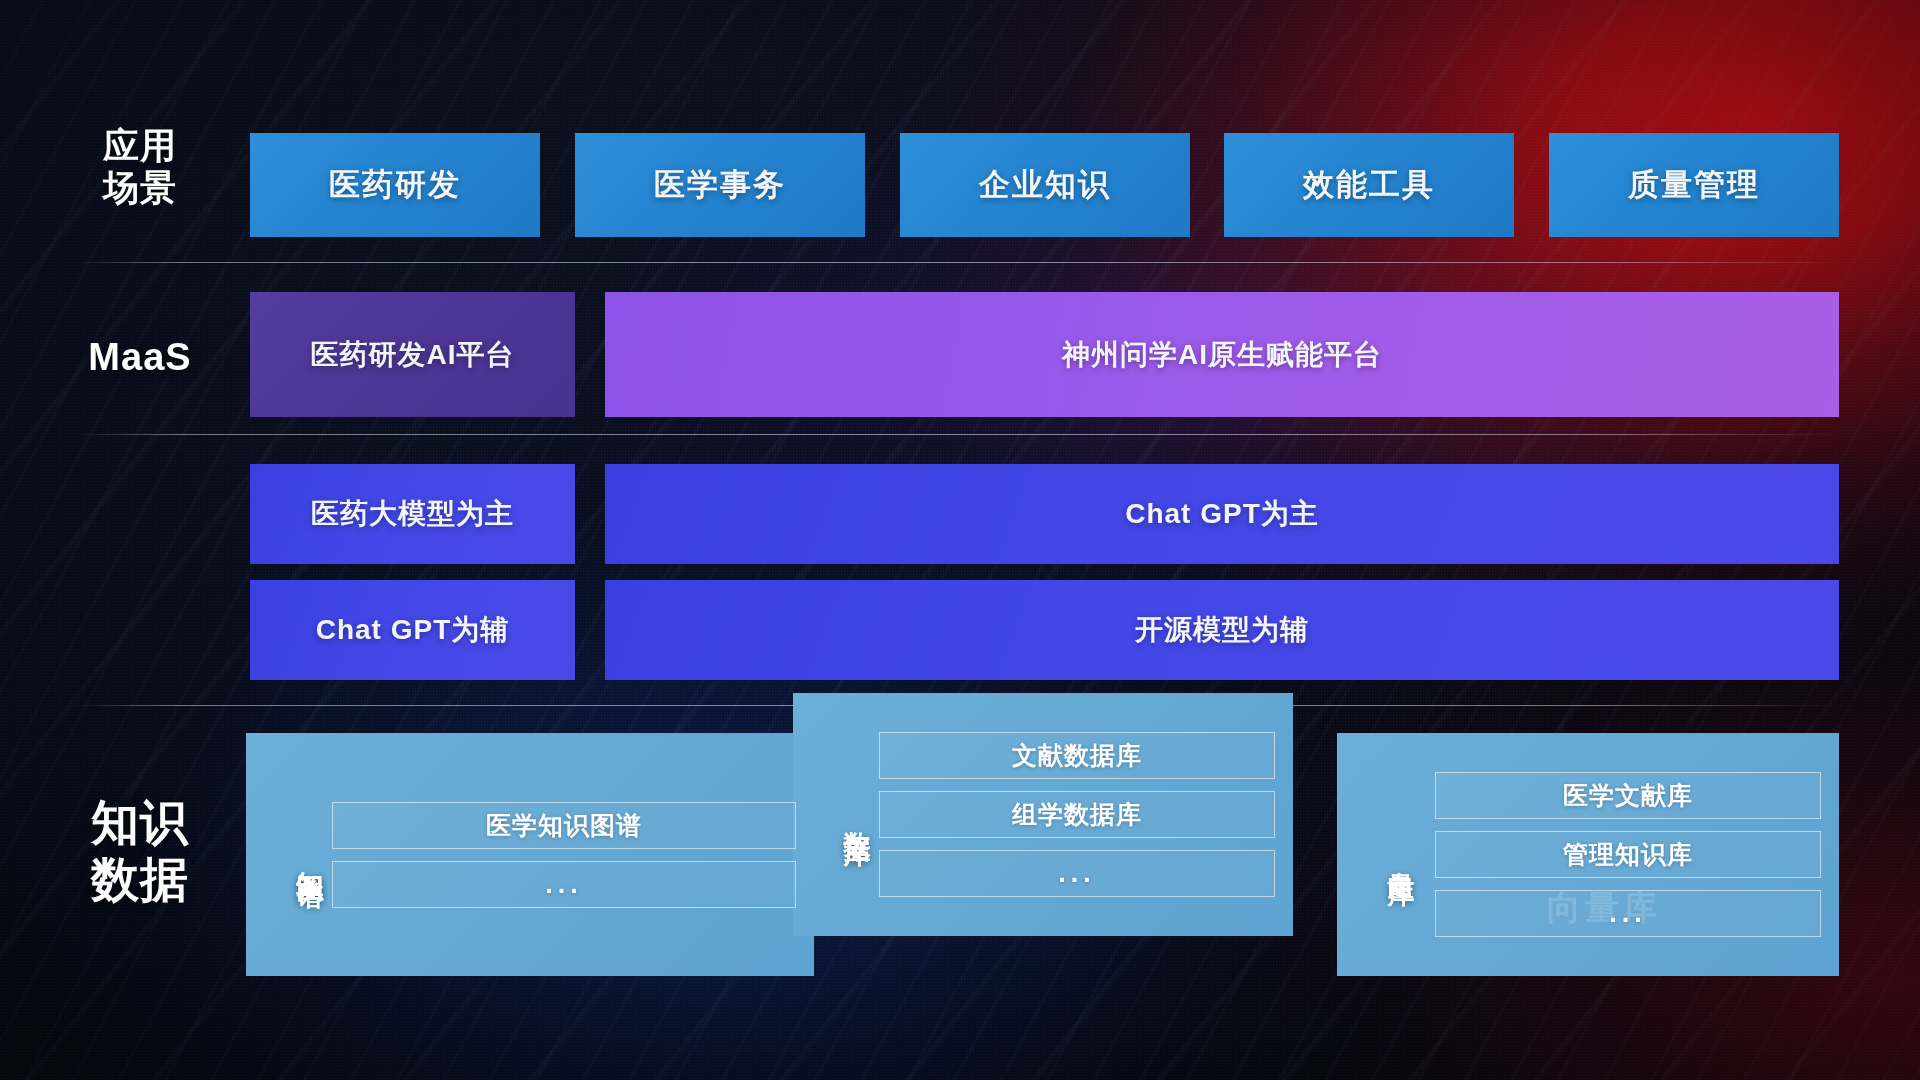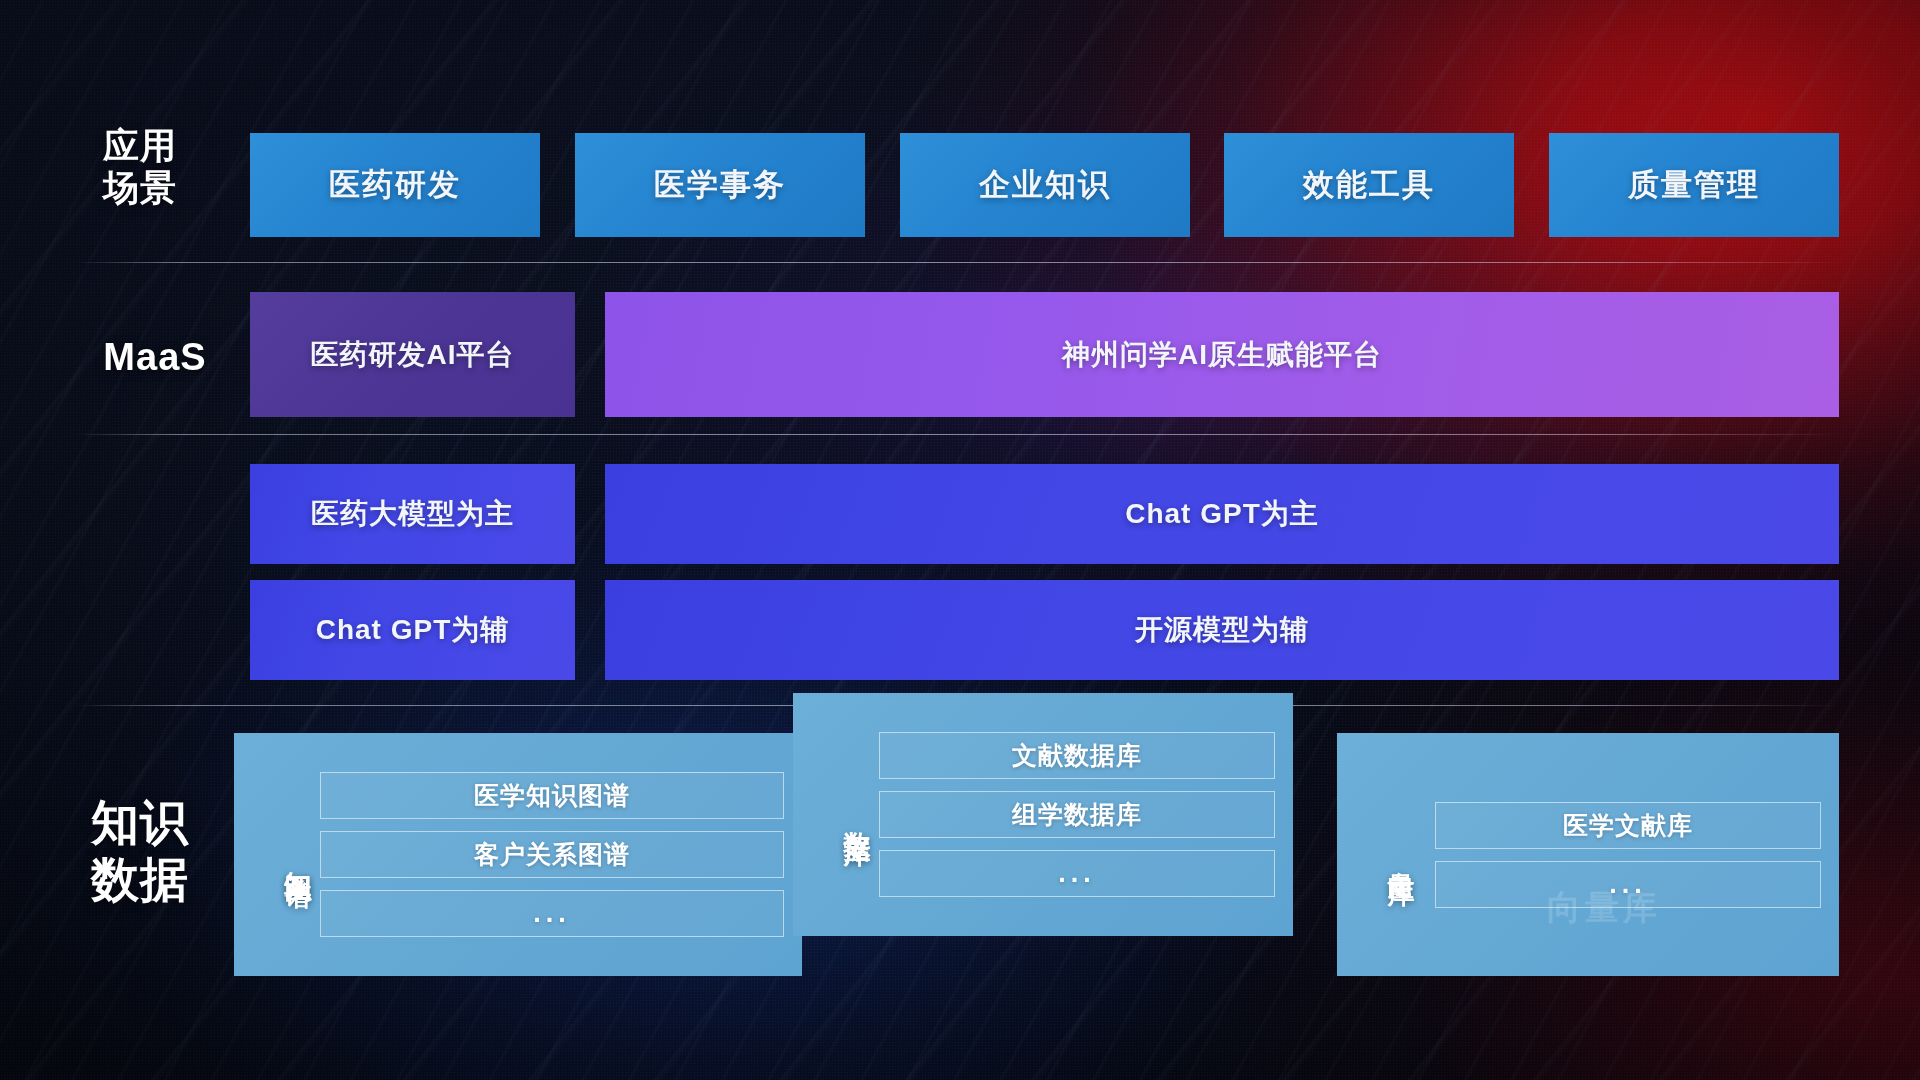--- a/index.html
+++ b/index.html
@@ -261,21 +261,21 @@
     </div>
     <div class="cell app-box" style="left:1224px;top:133px;width:290px;">
       <span>效能工具</span>
     </div>
     <div class="cell app-box" style="left:1549px;top:133px;width:290px;">
       <span>质量管理</span>
     </div>
 
     <div class="divider" style="top:262px;"></div>
 
-    <div class="row-label" style="left:90px;top:335px;width:130px;font-size:38px;">MaaS</div>
+    <div class="row-label" style="left:75px;top:335px;width:130px;font-size:38px;">MaaS</div>
 
     <div class="cell maas-left" style="left:250px;top:292px;width:325px;height:125px;">
       <span>医药研发AI平台</span>
     </div>
     <div class="cell maas-right" style="left:605px;top:292px;width:1234px;height:125px;">
       <span>神州问学AI原生赋能平台</span>
     </div>
 
     <div class="divider" style="top:434px;"></div>
 
@@ -291,41 +291,41 @@
     </div>
     <div class="cell algo" style="left:605px;top:580px;width:1234px;height:100px;">
       <span>开源模型为辅</span>
     </div>
 
     <div class="divider" style="top:705px;"></div>
 
     <div class="row-label" style="left:75px;top:795px;width:130px;font-size:48px;">知识
 数据</div>
 
-    <div class="kd-panel" style="left:234px;top:733px;width:568px;height:243px;">
+    <div class="kd-panel" style="left:246px;top:733px;width:568px;height:243px;">
       <div class="kd-side">知识图谱</div>
       <div class="kd-items">
         <div class="kd-item">医学知识图谱</div>
-        <div class="kd-item">客户关系图谱</div>
         <div class="kd-item ellipsis">...</div>
       </div>
     </div>
 
     <div class="kd-panel" style="left:793px;top:693px;width:500px;height:243px;">
       <div class="kd-side">数据库</div>
       <div class="kd-items">
         <div class="kd-item">文献数据库</div>
         <div class="kd-item">组学数据库</div>
         <div class="kd-item ellipsis">...</div>
       </div>
     </div>
 
     <div class="kd-panel" style="left:1337px;top:733px;width:502px;height:243px;gap:12px;">
       <div class="kd-side">向量库</div>
       <div class="kd-items">
         <div class="kd-item">医学文献库</div>
+        <div class="kd-item">管理知识库</div>
         <div class="kd-item ellipsis">...</div>
       </div>
       <div class="wm" style="left:210px;top:152px;">向量库</div>
     </div>
 
   </div>
 </div>
 
 </body></html>

